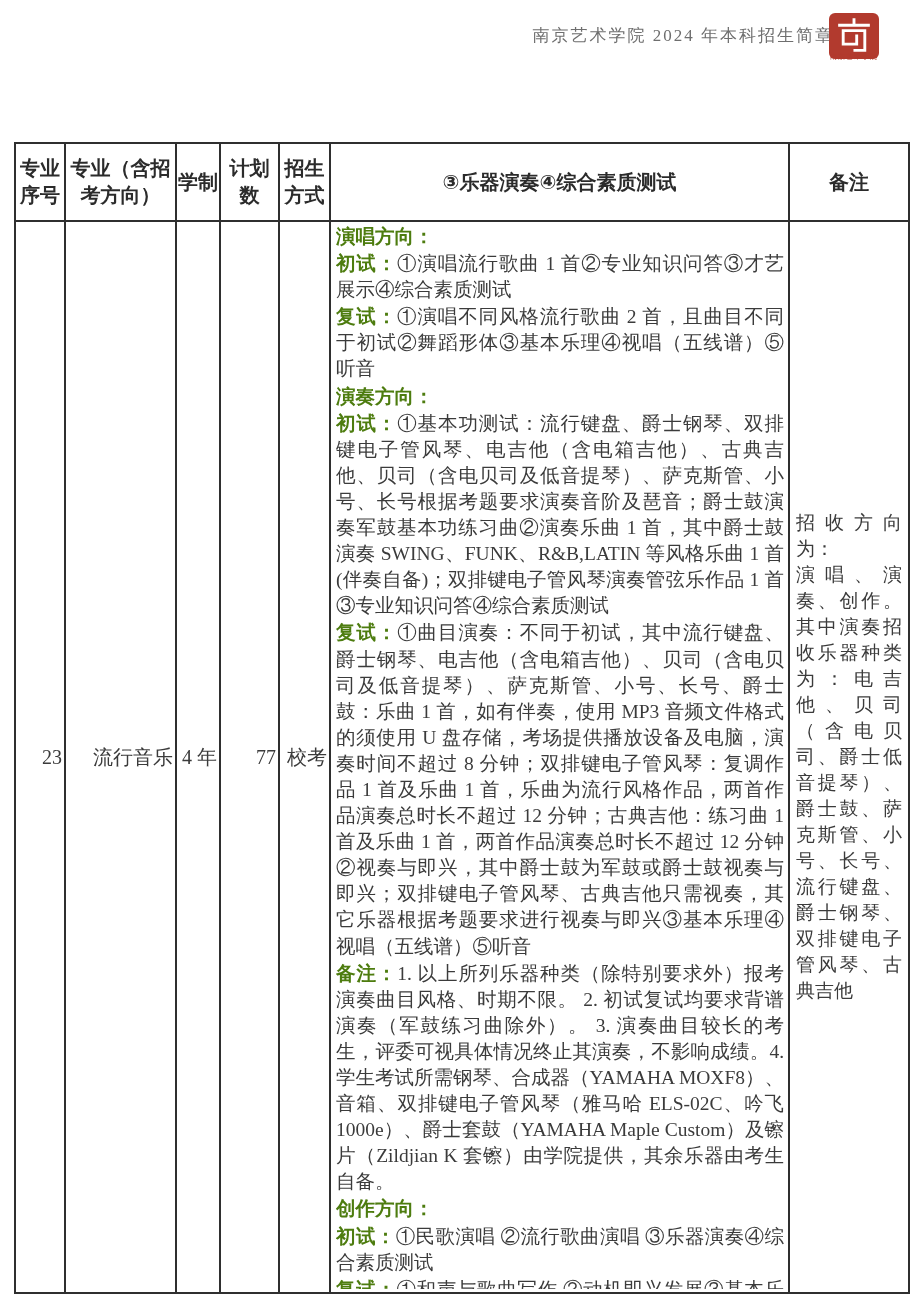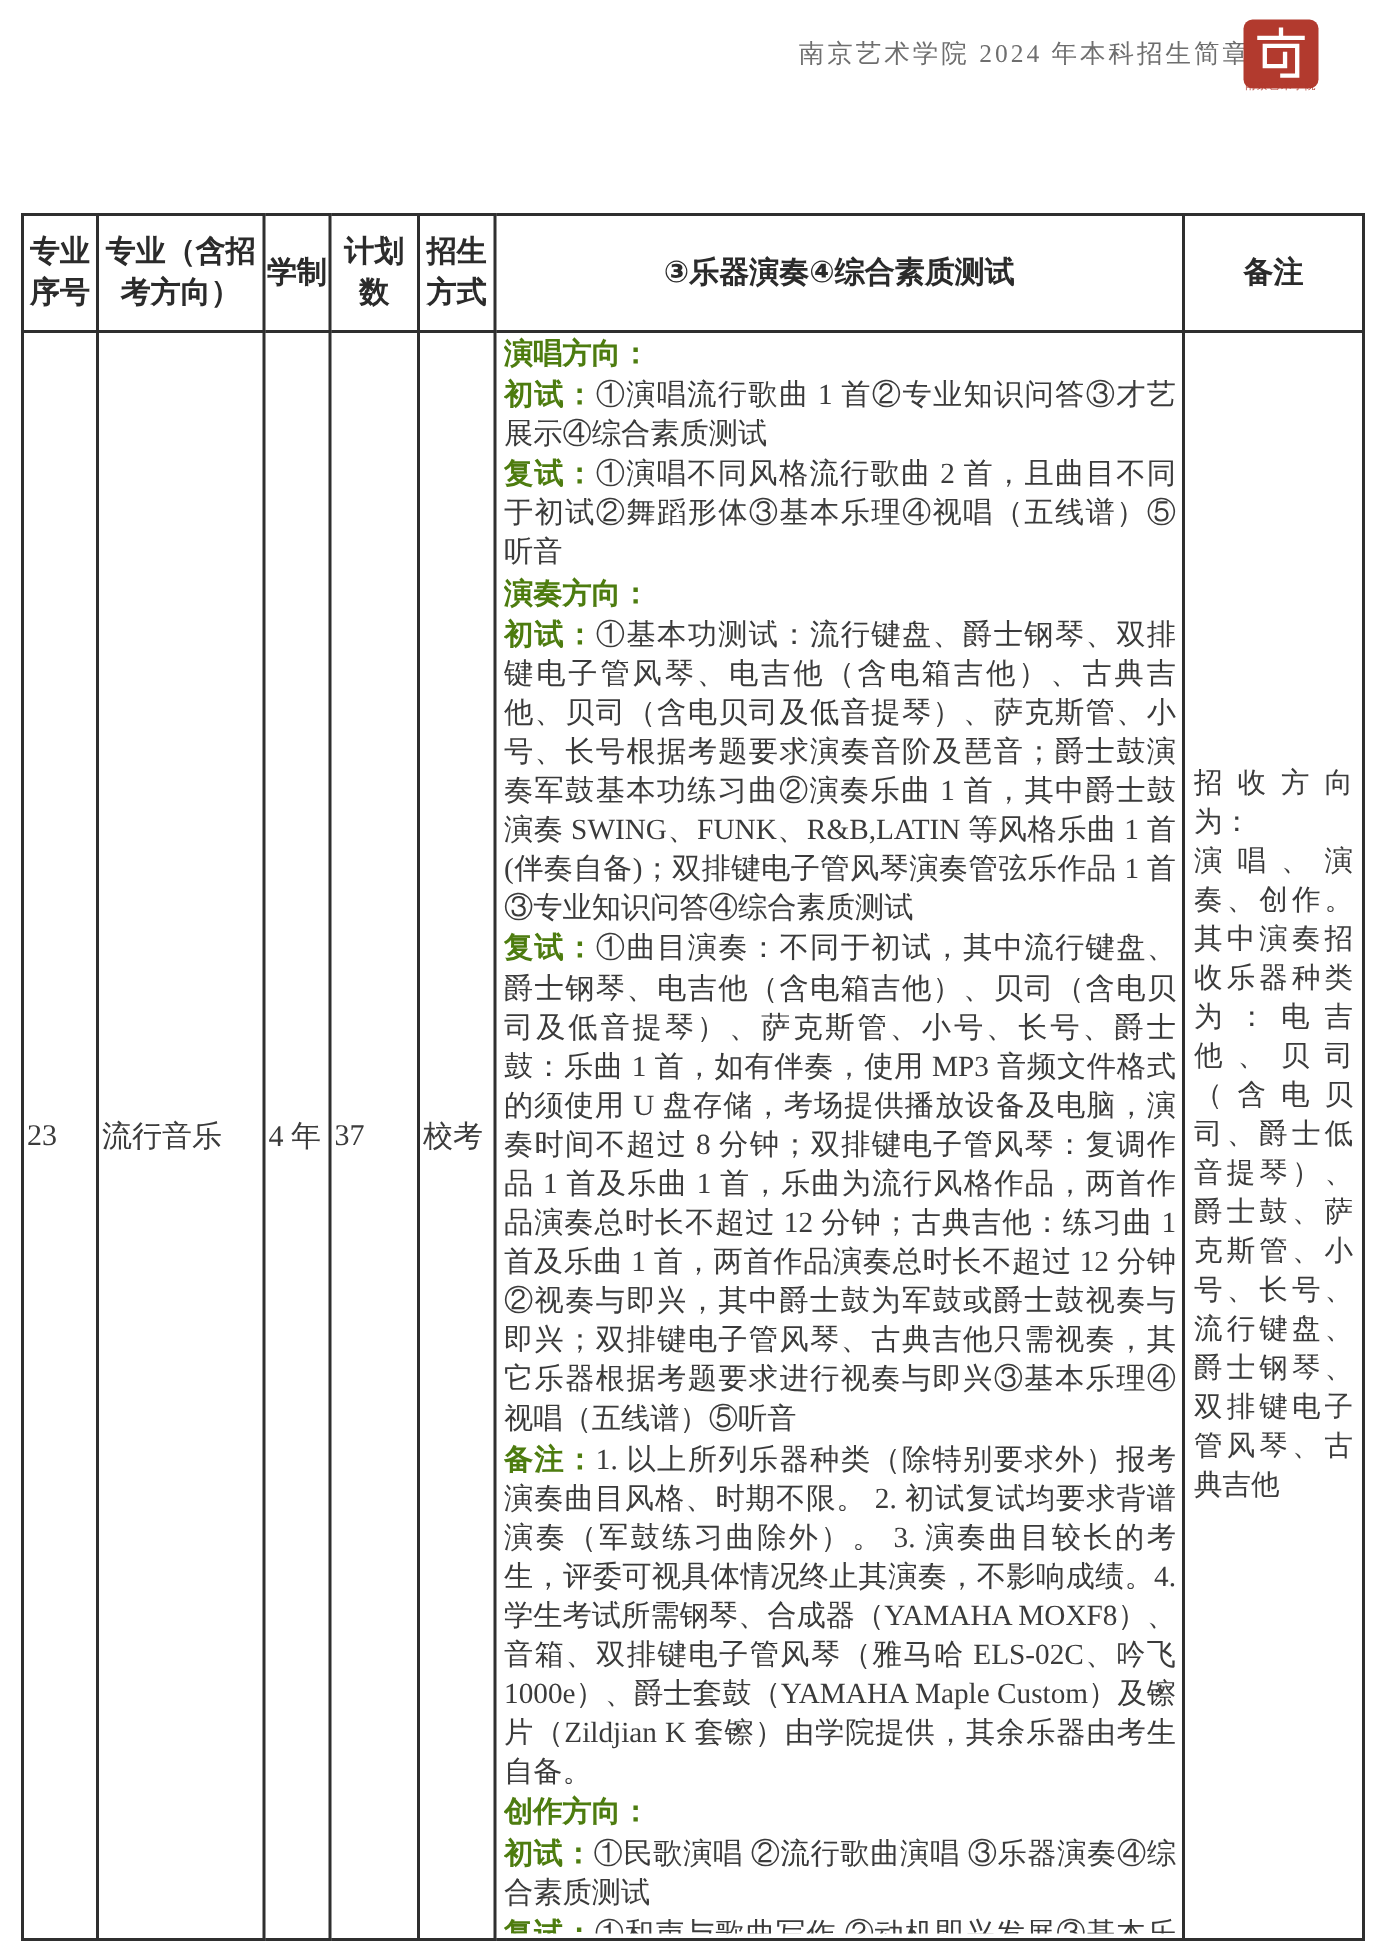--- a/index.html
+++ b/index.html
@@ -44,21 +44,21 @@
   th, td { border: 2px solid #2f2f2f; }
   thead tr { height: 78px; margin-left: 36px; }
   th {
     font-family: "Liberation Sans", "DejaVu Sans", sans-serif;
     font-weight: bold; font-size: 20px; line-height: 27px;
     text-align: center; vertical-align: middle;
     padding: 2px 1px; color: #2b2b2b;
   }
   tbody tr { height: 1072px; }
   td.c-center {
-    text-align: left; vertical-align: middle;
+    text-align: right; vertical-align: middle;
     font-size: 20px; color: #3b3b3b;
     padding: 0 2px;
   }
   td.exam-cell { vertical-align: top; padding: 1px 4px 0 5px; }
   .exam-wrap { height: 1066px; overflow: hidden; }
   .exam-par {
     margin: 0;
     font-size: 19.5px; line-height: 26.1px;
     text-align: justify; text-justify: inter-character;
     color: #3b3b3b;
@@ -106,21 +106,21 @@
       <th>招生方式</th>
       <th>③乐器演奏④综合素质测试</th>
       <th>备注</th>
     </tr>
   </thead>
   <tbody>
     <tr>
       <td class="c-center">23</td>
       <td class="c-center">流行音乐</td>
       <td class="c-center">4 年</td>
-      <td class="c-center">37</td>
+      <td class="c-center">77</td>
       <td class="c-center">校考</td>
       <td class="exam-cell">
         <div class="exam-wrap">
             <p class="exam-par"><b>演唱方向：</b></p>
             <p class="exam-par"><b>初试：</b>①演唱流行歌曲 1 首②专业知识问答③才艺展示④综合素质测试</p>
             <p class="exam-par"><b>复试：</b>①演唱不同风格流行歌曲 2 首，且曲目不同于初试②舞蹈形体③基本乐理④视唱（五线谱）⑤听音</p>
             <p class="exam-par"><b>演奏方向：</b></p>
             <p class="exam-par"><b>初试：</b>①基本功测试：流行键盘、爵士钢琴、双排键电子管风琴、电吉他（含电箱吉他）、古典吉他、贝司（含电贝司及低音提琴）、萨克斯管、小号、长号根据考题要求演奏音阶及琶音；爵士鼓演奏军鼓基本功练习曲②演奏乐曲 1 首，其中爵士鼓演奏 SWING、FUNK、R&amp;B,LATIN 等风格乐曲 1 首(伴奏自备)；双排键电子管风琴演奏管弦乐作品 1 首③专业知识问答④综合素质测试</p>
             <p class="exam-par"><b>复试：</b>①曲目演奏：不同于初试，其中流行键盘、爵士钢琴、电吉他（含电箱吉他）、贝司（含电贝司及低音提琴）、萨克斯管、小号、长号、爵士鼓：乐曲 1 首，如有伴奏，使用 MP3 音频文件格式的须使用 U 盘存储，考场提供播放设备及电脑，演奏时间不超过 8 分钟；双排键电子管风琴：复调作品 1 首及乐曲 1 首，乐曲为流行风格作品，两首作品演奏总时长不超过 12 分钟；古典吉他：练习曲 1 首及乐曲 1 首，两首作品演奏总时长不超过 12 分钟②视奏与即兴，其中爵士鼓为军鼓或爵士鼓视奏与即兴；双排键电子管风琴、古典吉他只需视奏，其它乐器根据考题要求进行视奏与即兴③基本乐理④视唱（五线谱）⑤听音</p>
             <p class="exam-par"><b>备注：</b>1. 以上所列乐器种类（除特别要求外）报考演奏曲目风格、时期不限。 2. 初试复试均要求背谱演奏（军鼓练习曲除外）。 3. 演奏曲目较长的考生，评委可视具体情况终止其演奏，不影响成绩。4. 学生考试所需钢琴、合成器（YAMAHA MOXF8）、音箱、双排键电子管风琴（雅马哈 ELS-02C、吟飞 1000e）、爵士套鼓（YAMAHA Maple Custom）及镲片（Zildjian K 套镲）由学院提供，其余乐器由考生自备。</p>

